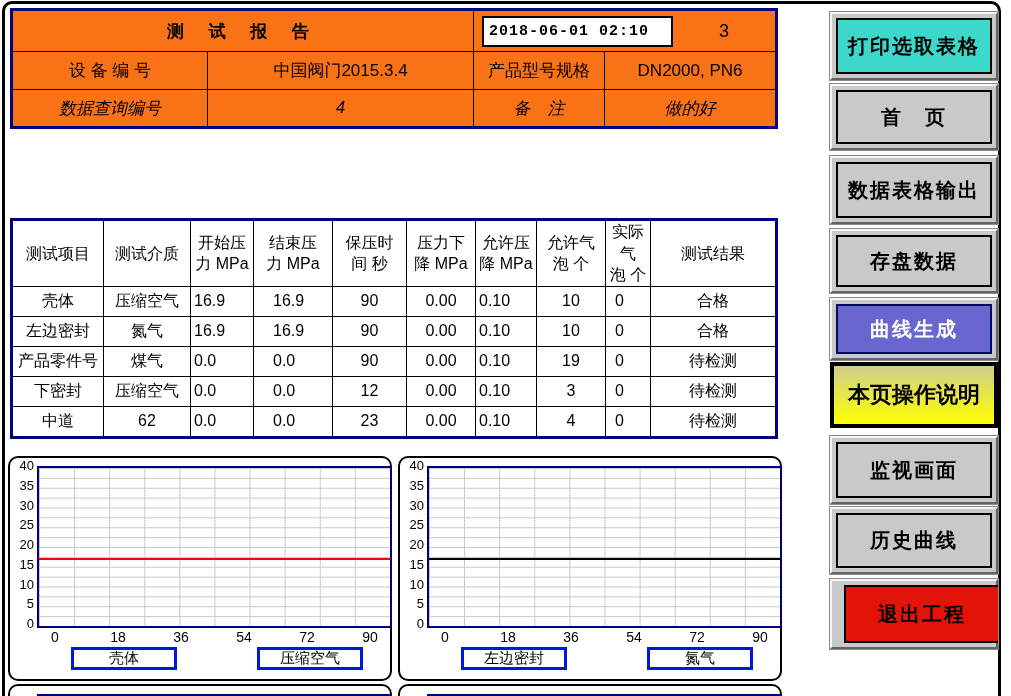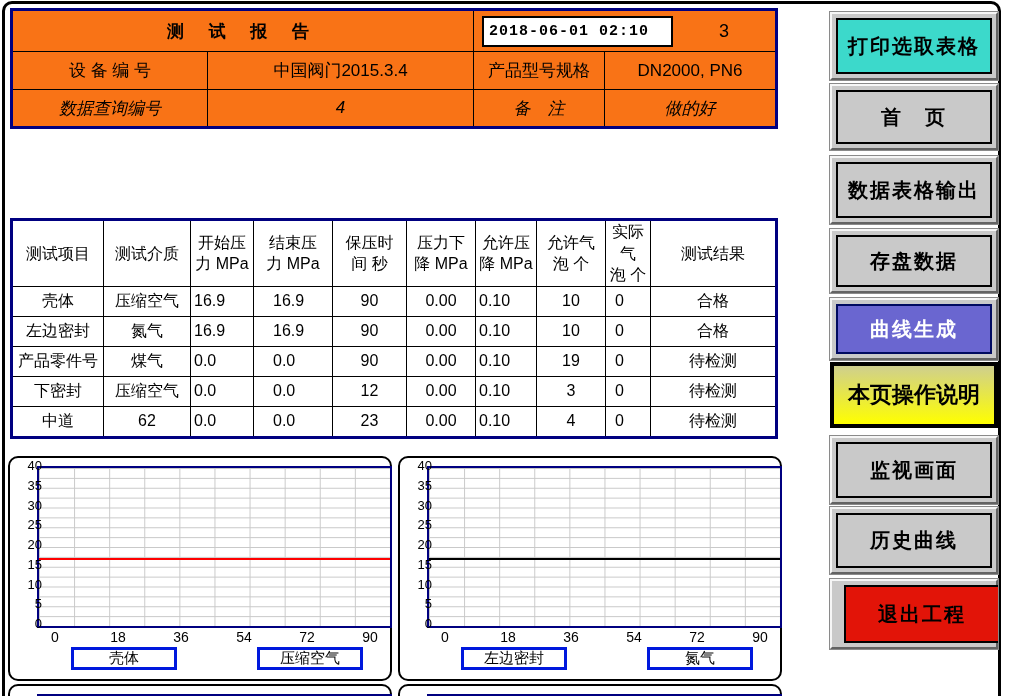--- a/index.html
+++ b/index.html
@@ -39,21 +39,21 @@
   .chart-panel{position:absolute;width:384px;background:#fff;border:2px solid #000;
                border-radius:10px;box-sizing:border-box;}
   .chart-panel.full{top:456px;height:225px;}
   #chart1{left:8px;} #chart2{left:398px;}
   .plot{position:absolute;left:27px;top:8px;width:351px;height:158px;border:2px solid #000080;
         background-image:
           linear-gradient(to right,#c9c9c9 1px,transparent 1px),
           linear-gradient(to bottom,#c9c9c9 1px,transparent 1px);
         background-size:10% 100%,100% 6.25%;}
   .vline{position:absolute;left:0;width:100%;height:2px;}
-  .ylabel{position:absolute;left:1px;width:23px;text-align:right;font-size:13px;line-height:14px;margin-left:8px;}
+  .ylabel{position:absolute;left:1px;width:23px;text-align:right;font-size:13px;line-height:14px;}
   .xlabel{position:absolute;top:171px;width:34px;text-align:center;font-size:14px;}
   .tagbox{position:absolute;top:189px;height:23px;border:3px solid #0018dd;box-sizing:border-box;
           background:#fff;text-align:center;font-size:15px;line-height:16px;cursor:pointer;}
   .tag1{left:61px;width:106px;} .tag2{left:247px;width:106px;}
   .chart-panel.partial{top:684px;height:40px;border-radius:10px 10px 0 0;}
   #chart3{left:8px;} #chart4{left:398px;}
   .plot-partial{position:absolute;left:27px;top:8px;width:351px;height:60px;border:2px solid #000080;}
 
   
   .sbtn{position:absolute;left:830px;width:168px;box-sizing:border-box;background:#c9c9c9;

